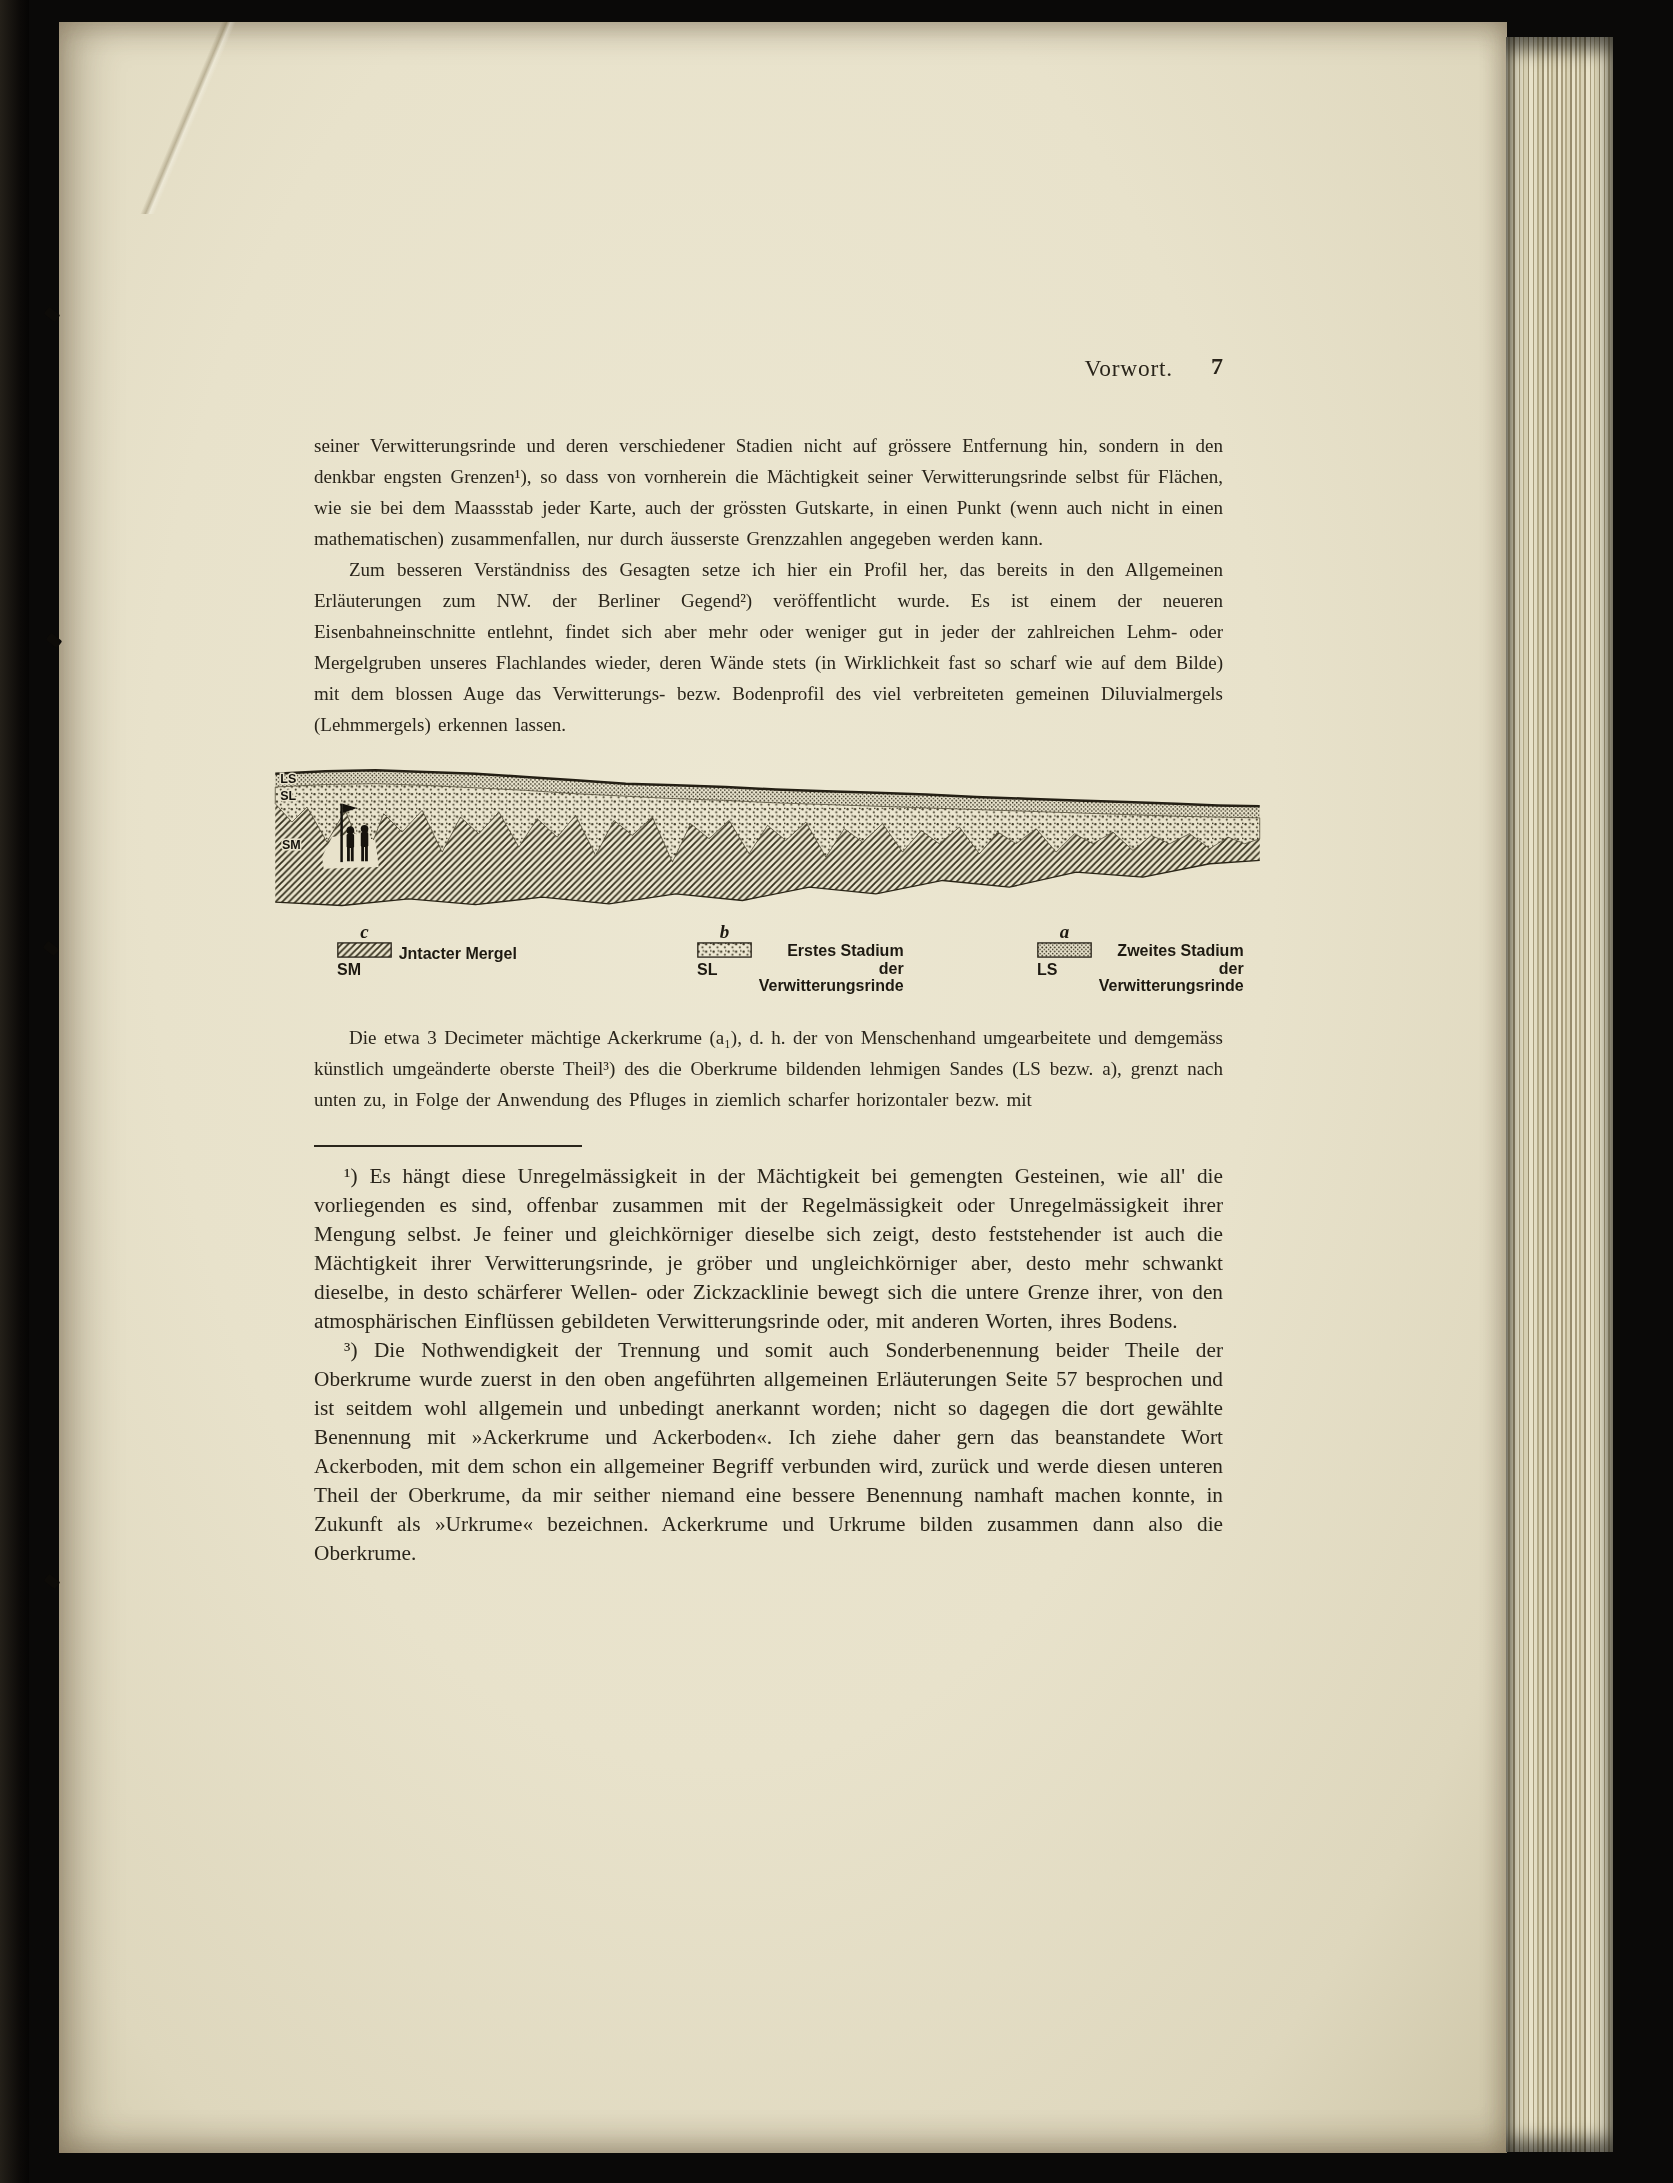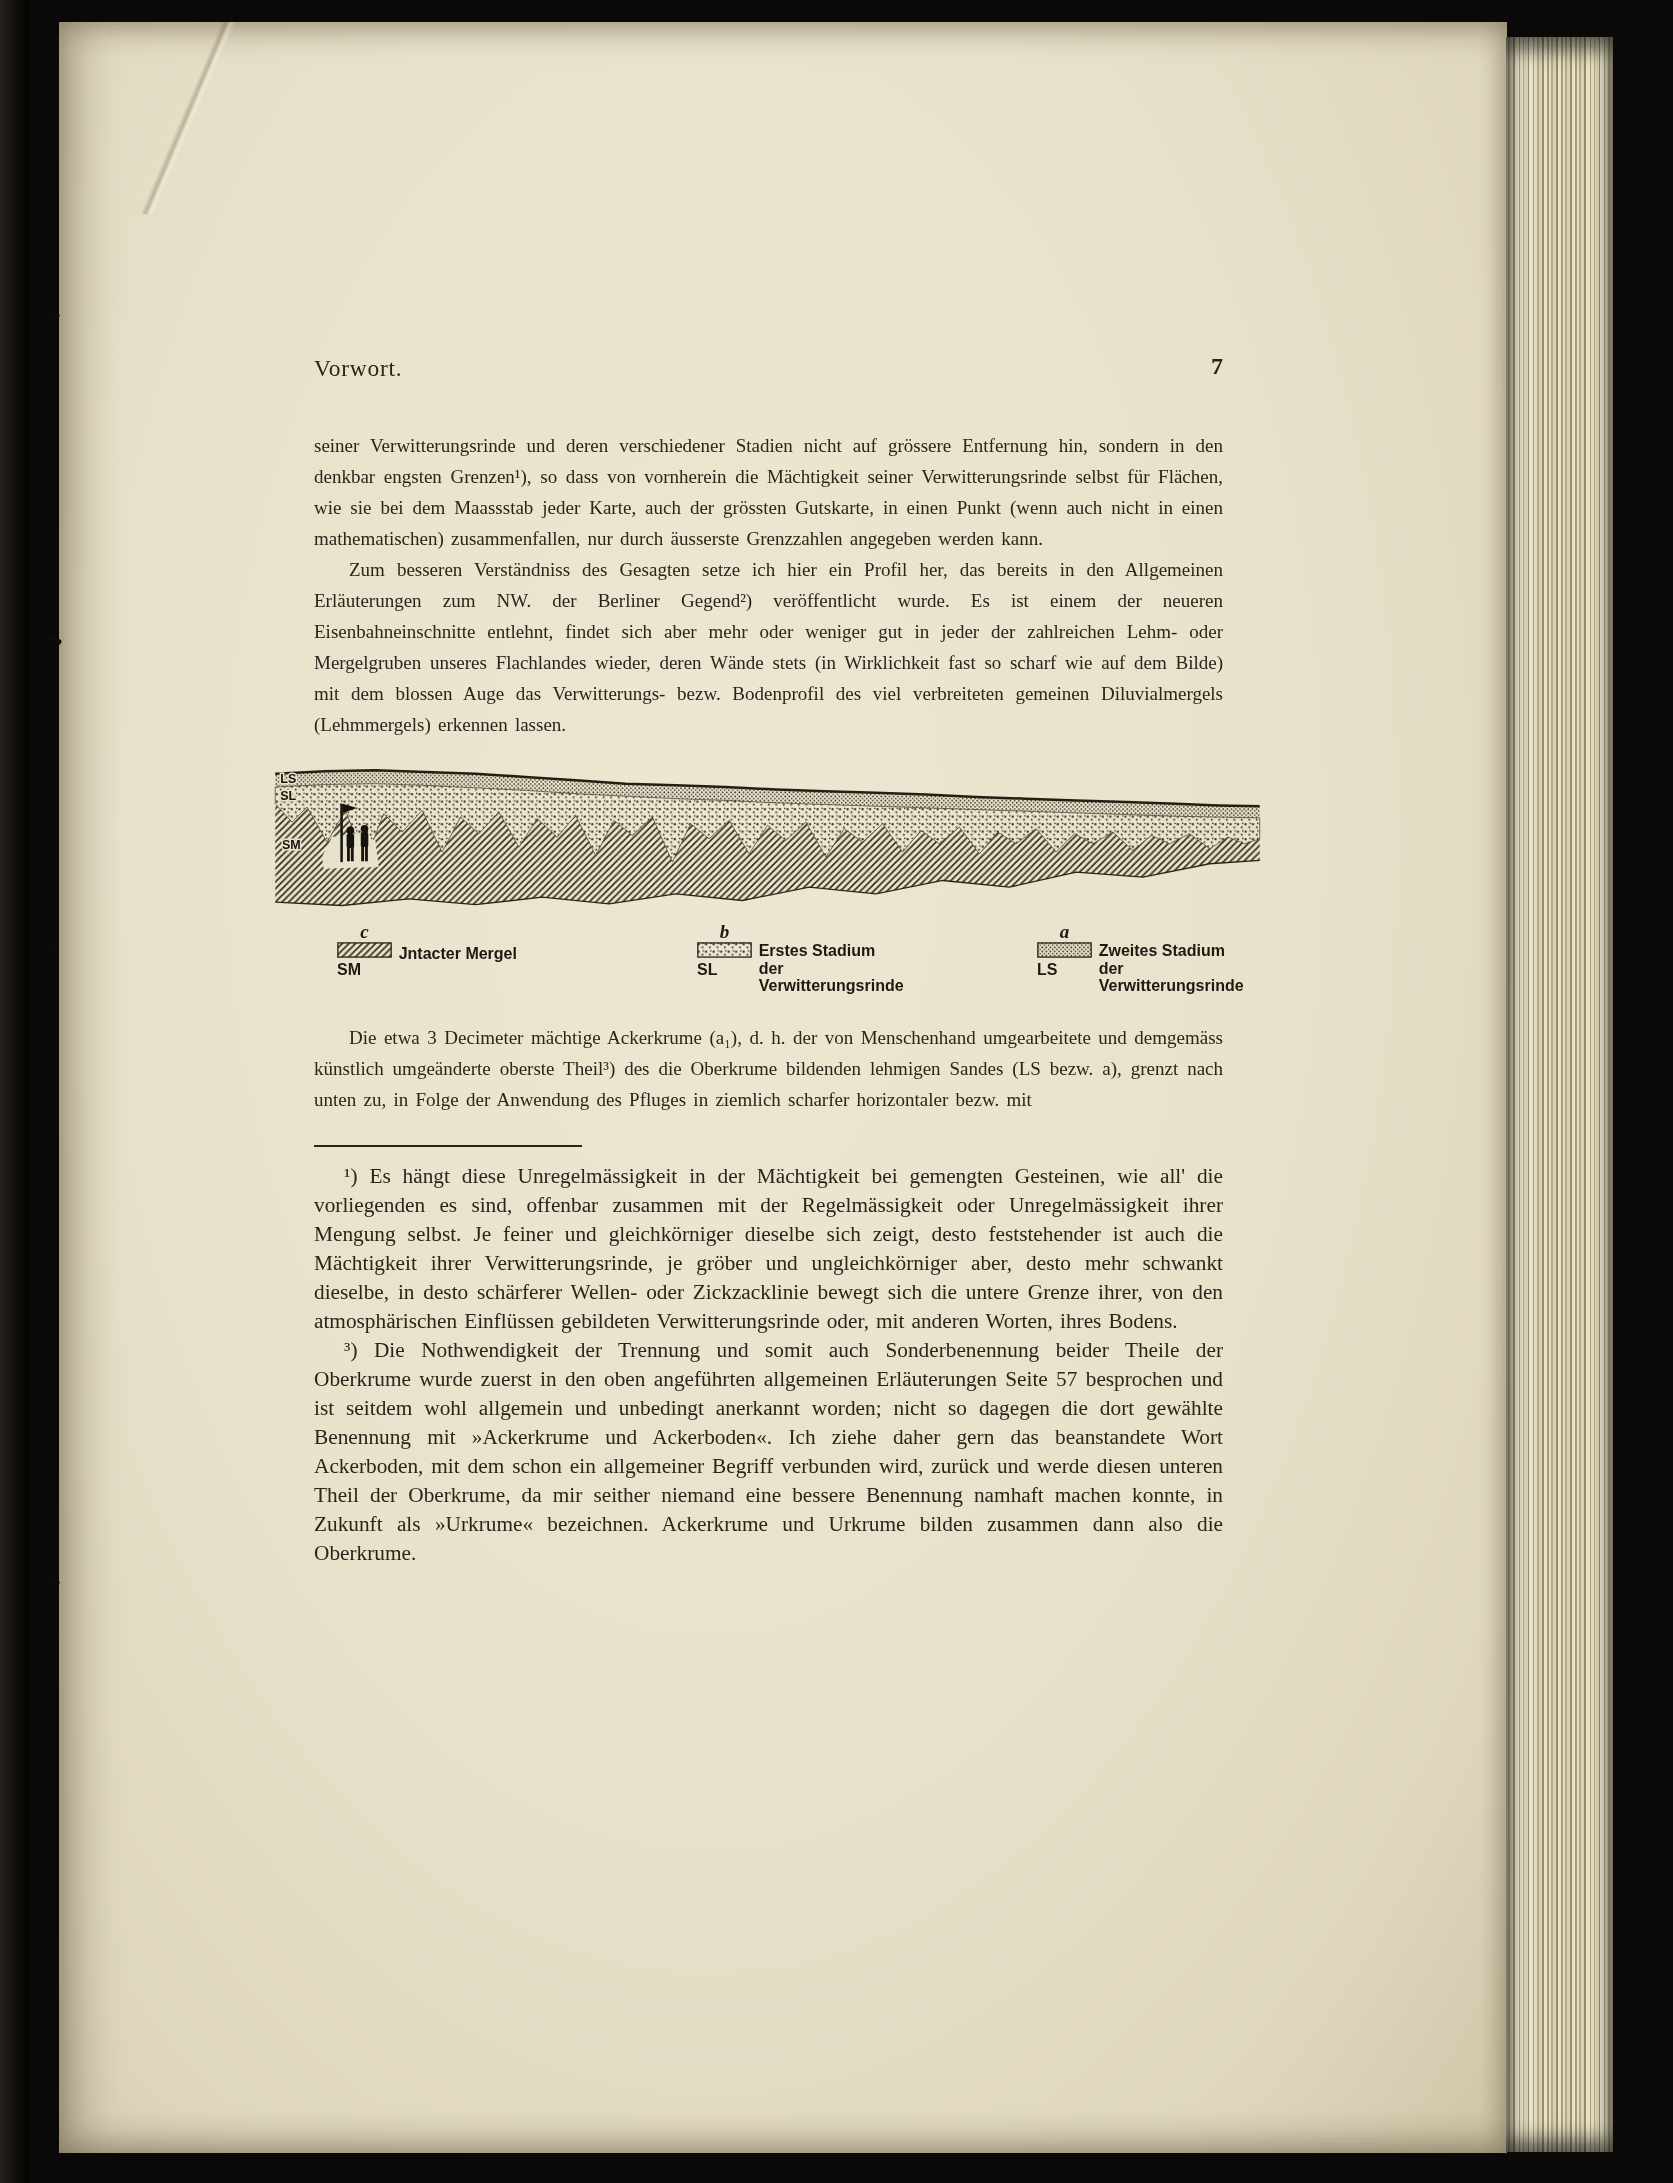--- a/index.html
+++ b/index.html
@@ -26,37 +26,37 @@
   }
 
   .crease { position:absolute; left:65px; top:0; width:126px; height:192px; pointer-events:none;
     background:linear-gradient(113deg, transparent 47%, rgba(110,95,60,.35) 49.5%, rgba(255,255,250,.30) 51.5%, transparent 54%); }
 
   .stitch { position:absolute; width:14.2px; height:9.2px; background:#0d0b08; border-radius:1.7px; transform:rotate(38deg); }
 
   .content { position:absolute; left:255px; top:333px; width:909px; color:#2a251b; }
 
   .page-head { position:relative; height:33px; margin-bottom:42px; }
-  .page-head .title { position:absolute; left:0; right:50px; text-align:left; font-size:23.4px; letter-spacing:0.8px; }
+  .page-head .title { position:absolute; left:0; right:50px; text-align:right; font-size:23.4px; letter-spacing:0.8px; }
   .page-head .pnum { position:absolute; right:0; top:-1.7px; font-size:24px; font-weight:bold; }
 
   p.body { font-size:19px; line-height:31px; text-align:justify; word-spacing:2.5px; }
   p.body.indent { text-indent:35px; }
 
   figure.profile-fig { display:block; margin:22px 0 25px -40px; width:987px; }
   svg text { font-family:"Liberation Sans","DejaVu Sans",sans-serif; }
 
   .legend { position:relative; height:75px; margin-top:10px; width:987px;
     font-family:"Liberation Sans","DejaVu Sans",sans-serif; color:#1d1911; }
   .legend-entry { position:absolute; top:0; display:flex; align-items:flex-start; gap:6.7px; }
   .lg-col { display:flex; flex-direction:column; align-items:center; }
   .lg-letter { font-family:"Liberation Serif","DejaVu Serif",serif; font-style:italic; font-weight:bold;
     font-size:19px; line-height:20px; }
   .lg-code { font-weight:bold; font-size:16px; line-height:18.4px; align-self:flex-start; margin-top:2.5px; }
-  .lg-label { font-weight:bold; font-size:16px; line-height:17.6px; text-align:left; margin-top:20px; }
+  .lg-label { font-weight:bold; font-size:16px; line-height:17.6px; text-align:right; margin-top:20px; }
   .legend-entry.single .lg-label { margin-top:23.4px; }
   .lg-line:empty { display:none; }
 
   hr.fn-rule { border:none; border-top:2.1px solid #2a251b; width:268px; margin:30px 0 15px 0; }
   .footnotes p { font-size:21.3px; line-height:29px; text-align:justify; word-spacing:1.7px; text-indent:30px; color:#2a251b; }
 </style>
 </head>
 <body>
 
 <div class="scan">

